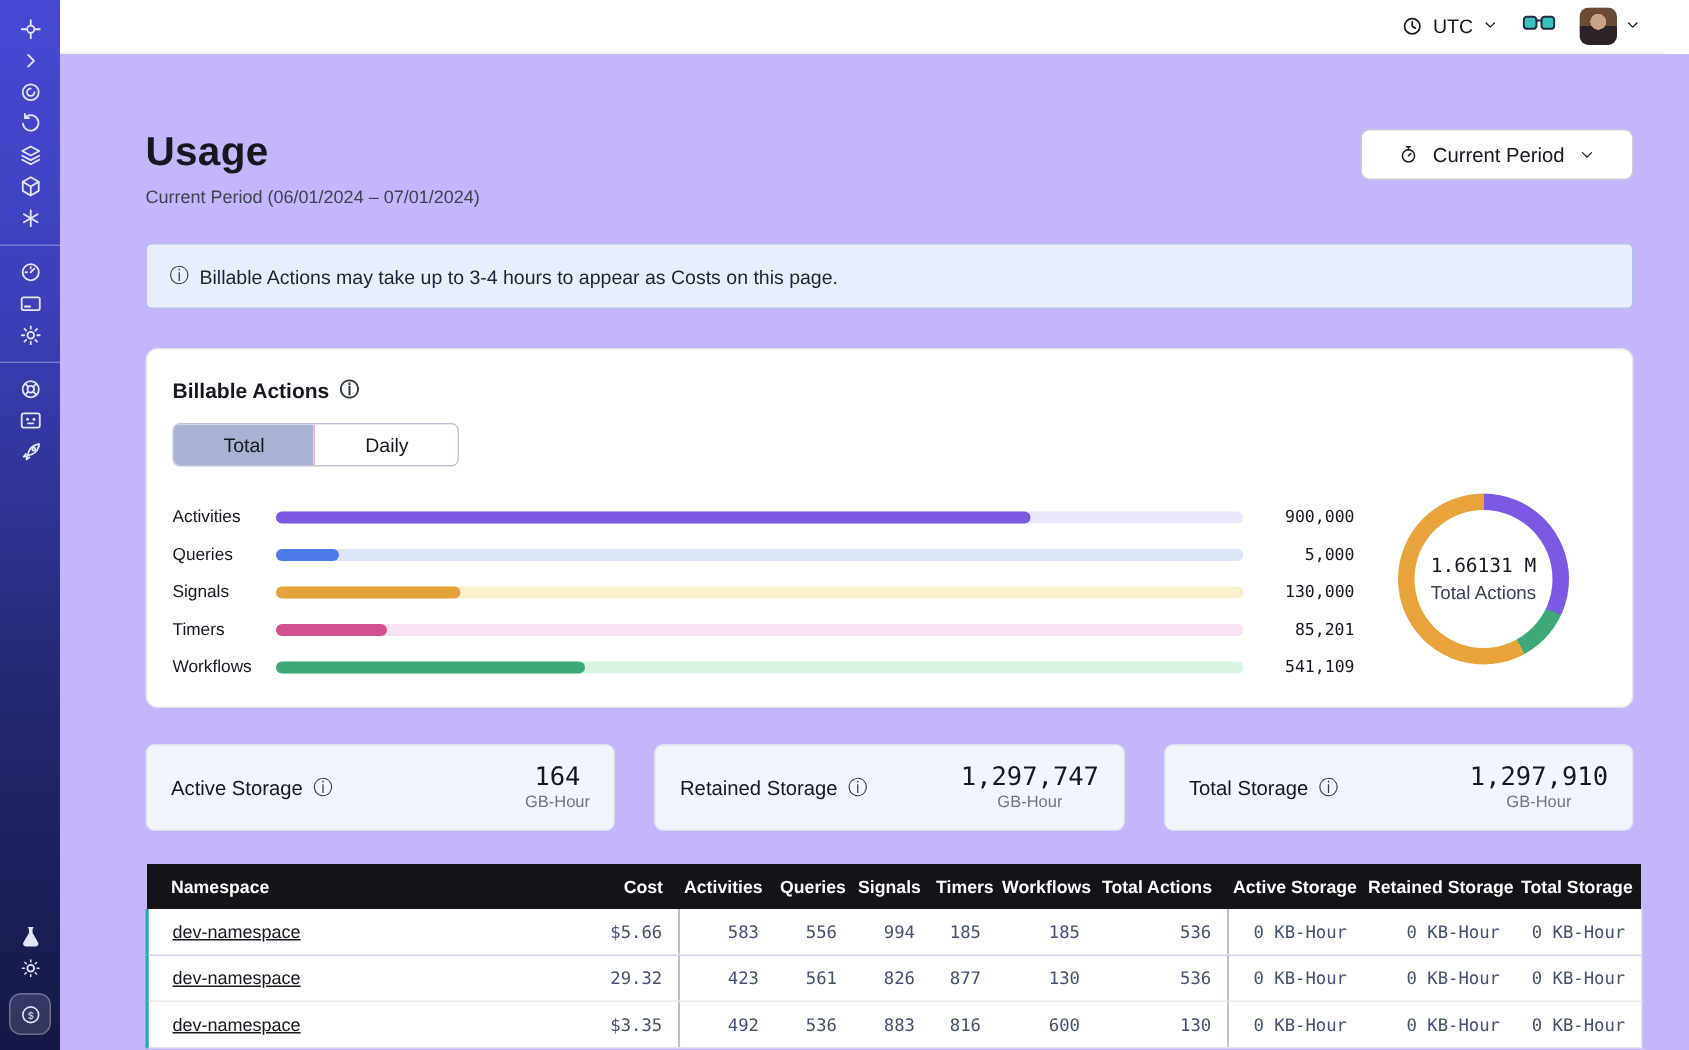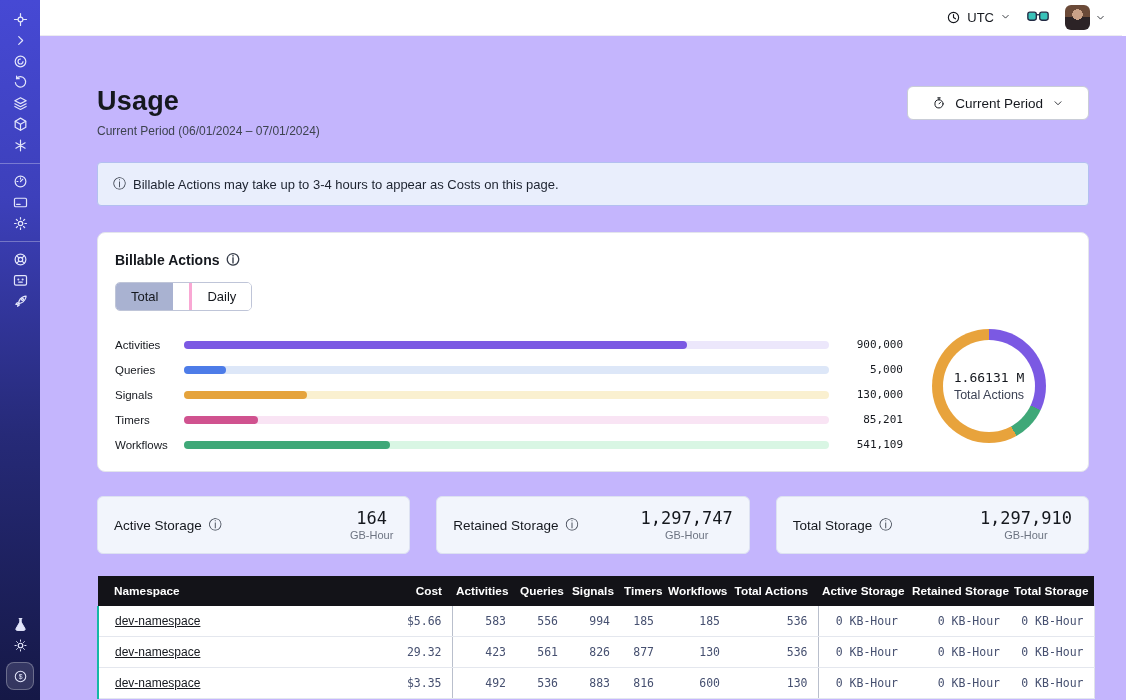--- a/index.html
+++ b/index.html
@@ -12,21 +12,21 @@
     display:flex; flex-direction:column; align-items:center; padding:9px 0 10px; color:#e3e6fb; }
   .sb-icon { width:26px; height:21px; display:flex; align-items:center; justify-content:center; flex:none; }
   .sb-icon svg { width:17px; height:17px; stroke:currentColor; fill:none; stroke-width:1.7;
     stroke-linecap:round; stroke-linejoin:round; }
   .sb-div { width:40px; height:0; border-top:1px solid rgba(255,255,255,.30); margin:7px 0; flex:none; }
   .sb-spacer { flex:1; }
   .sb-highlight { background:rgba(255,255,255,.13); border:1px solid rgba(255,255,255,.28);
     border-radius:8px; width:28px; height:28px; margin-top:6px; }
 
   
-  .topbar { position:absolute; left:40px; right:4px; top:0; height:36px; background:#fff;
+  .topbar { position:absolute; left:40px; right:16px; top:0; height:36px; background:#fff;
     border-bottom:1px solid #ececf1; display:flex; align-items:center; justify-content:flex-end;
     gap:16px; padding-right:16px; }
   .tz { display:flex; align-items:center; gap:6px; font-size:13px; cursor:pointer; }
   .tz svg, .chev svg { stroke:#15181e; fill:none; stroke-width:1.8; stroke-linecap:round; stroke-linejoin:round; }
   .avatar-wrap { display:flex; align-items:center; gap:5px; }
   .avatar { width:25px; height:25px; border-radius:6px;
     background:
       radial-gradient(circle at 50% 38%, #caa187 0 26%, transparent 27%),
       linear-gradient(180deg,#6b4a38 0 48%, #2c2326 49% 100%),
       #8a6a52;
@@ -46,23 +46,23 @@
   .banner { margin-top:24px; background:#e9eefc; border:1px solid #b3c0f0; border-radius:4px;
     padding:12px 15px; font-size:13px; color:#1d2330; display:flex; align-items:center; gap:7px; }
   .info-glyph { font-size:13px; color:#333a47; font-family:"DejaVu Sans",sans-serif; }
 
   
   .card { margin-top:26px; background:#fff; border:1px solid #e3e5ec; border-radius:8px;
     padding:18px 24px 20px 17px; position:relative; height:240px; }
   .card-title { font-size:14px; font-weight:600; display:flex; gap:7px; align-items:center; }
   .seg { margin-top:13px; display:inline-flex; border:1px solid #bfc5d8; border-radius:5px;
     overflow:hidden; font-size:13px; }
-  .seg-tab { padding:6px 15px; background:#fff; cursor:pointer; }
+  .seg-tab { padding:6px 33px; background:#fff; cursor:pointer; }
   .seg-tab.sel { background:#a9b2d1; font-weight:500; }
-  .seg-tab + .seg-tab { border-left:3px solid #f9a8d4;margin-left:16px; }
+  .seg-tab + .seg-tab { border-left:1px solid #f9a8d4; }
 
   .chart-zone { margin-top:21px; width:788px; }
   .bar-row { display:flex; align-items:center; height:25px; }
   .bar-label { width:69px; font-size:11.5px; color:#15181e; flex:none; }
   .bar-track { flex:1; height:8px; border-radius:4px; position:relative; }
   .bar-fill { position:absolute; left:0; top:0; height:8px; border-radius:4px; }
   .bar-value { width:62px; margin-left:12px; text-align:right; flex:none;
     font-family:"DejaVu Sans Mono",monospace; font-size:11px; color:#15181e; }
 
   .donut { position:absolute; right:42px; top:96px; width:114px; height:114px; border-radius:50%; }

